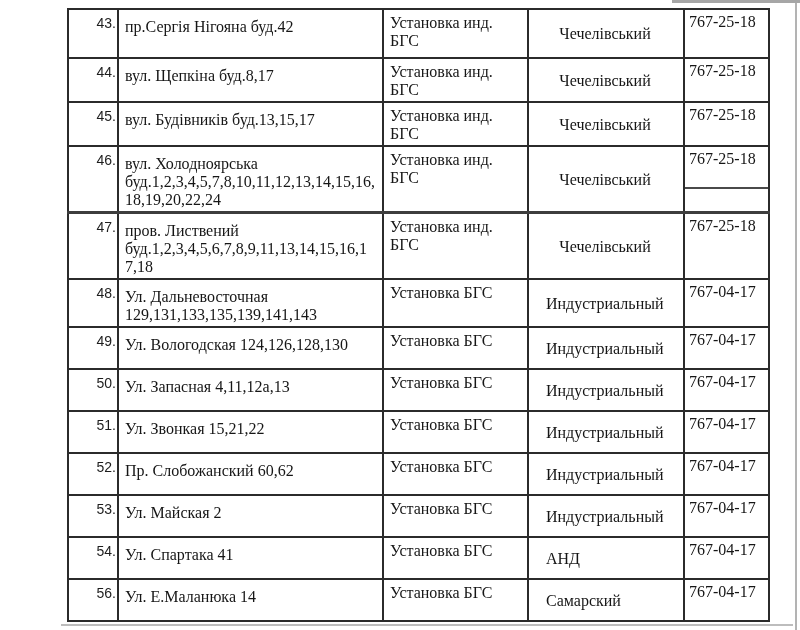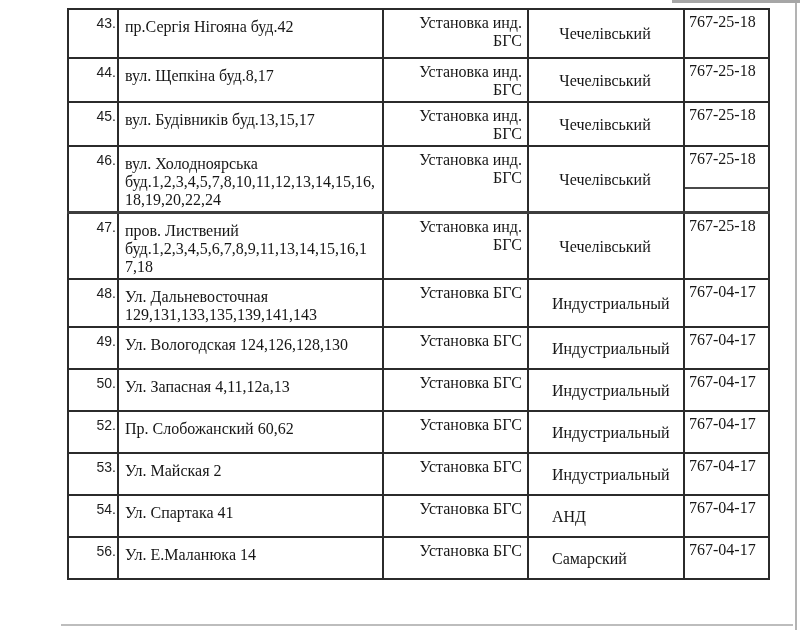--- a/index.html
+++ b/index.html
@@ -40,24 +40,24 @@
 
   td.num {
     font-family: "Liberation Sans", sans-serif;
     font-size: 14px;
     text-align: right;
     padding: 4px 1px 0 0;
     color: #1d1d1d;
   }
   td.addr { padding-top: 8px; }
   .addr-line { word-break: break-all; }
-  td.method { padding-top: 4px; text-align: right; }
+  td.method { padding-top: 4px; }
   td.district {
     vertical-align: middle;
-    padding-left: 23px;
+    padding-left: 17px;
   }
   td.district.centered {
     text-align: center;
     padding-left: 3px;
   }
   td.phone { padding-top: 3px; padding-left: 4px; }
 
   td.phone.split { padding: 0; }
   td.phone.split .phone-upper {
     padding: 3px 2px 0 4px;
@@ -169,20 +169,29 @@
         <tr>
       <td class="num">50.</td>
       <td class="addr">
             <div class="addr-line">Ул. Запасная 4,11,12а,13</div>
           </td>
       <td class="method">Установка БГС</td>
       <td class="district">Индустриальный</td>
       <td class="phone">767-04-17</td>
     </tr>
         <tr>
+      <td class="num">51.</td>
+      <td class="addr">
+            <div class="addr-line">Ул. Звонкая 15,21,22</div>
+          </td>
+      <td class="method">Установка БГС</td>
+      <td class="district">Индустриальный</td>
+      <td class="phone">767-04-17</td>
+    </tr>
+        <tr>
       <td class="num">52.</td>
       <td class="addr">
             <div class="addr-line">Пр. Слобожанский 60,62</div>
           </td>
       <td class="method">Установка БГС</td>
       <td class="district">Индустриальный</td>
       <td class="phone">767-04-17</td>
     </tr>
         <tr>
       <td class="num">53.</td>

